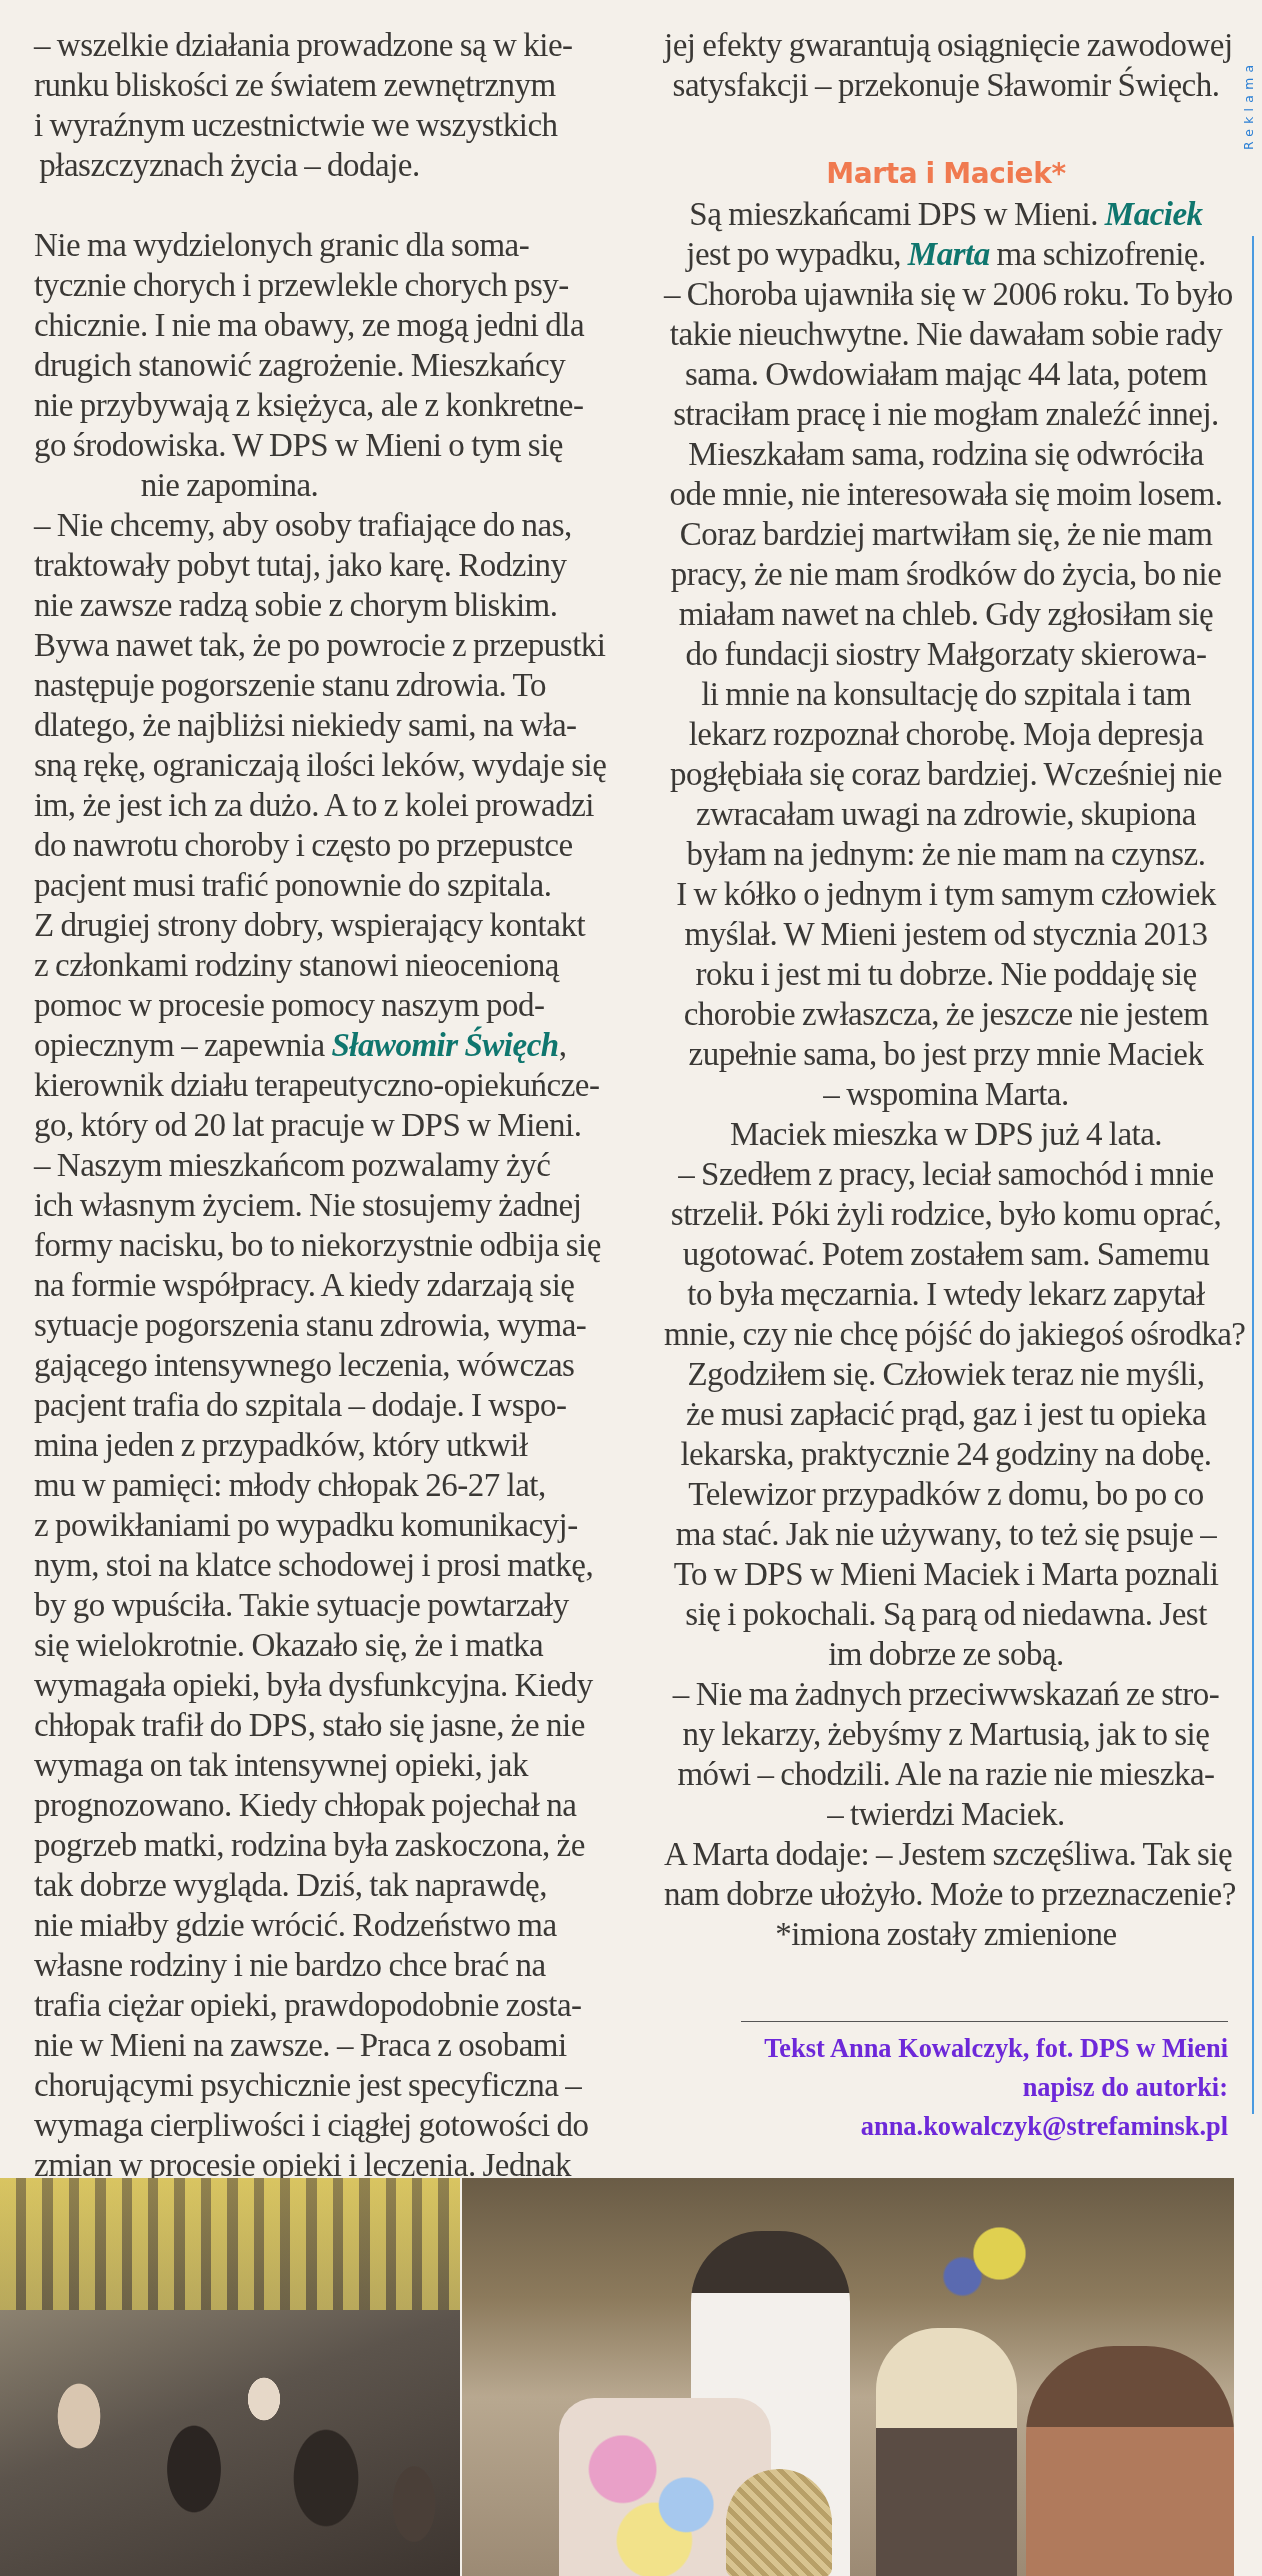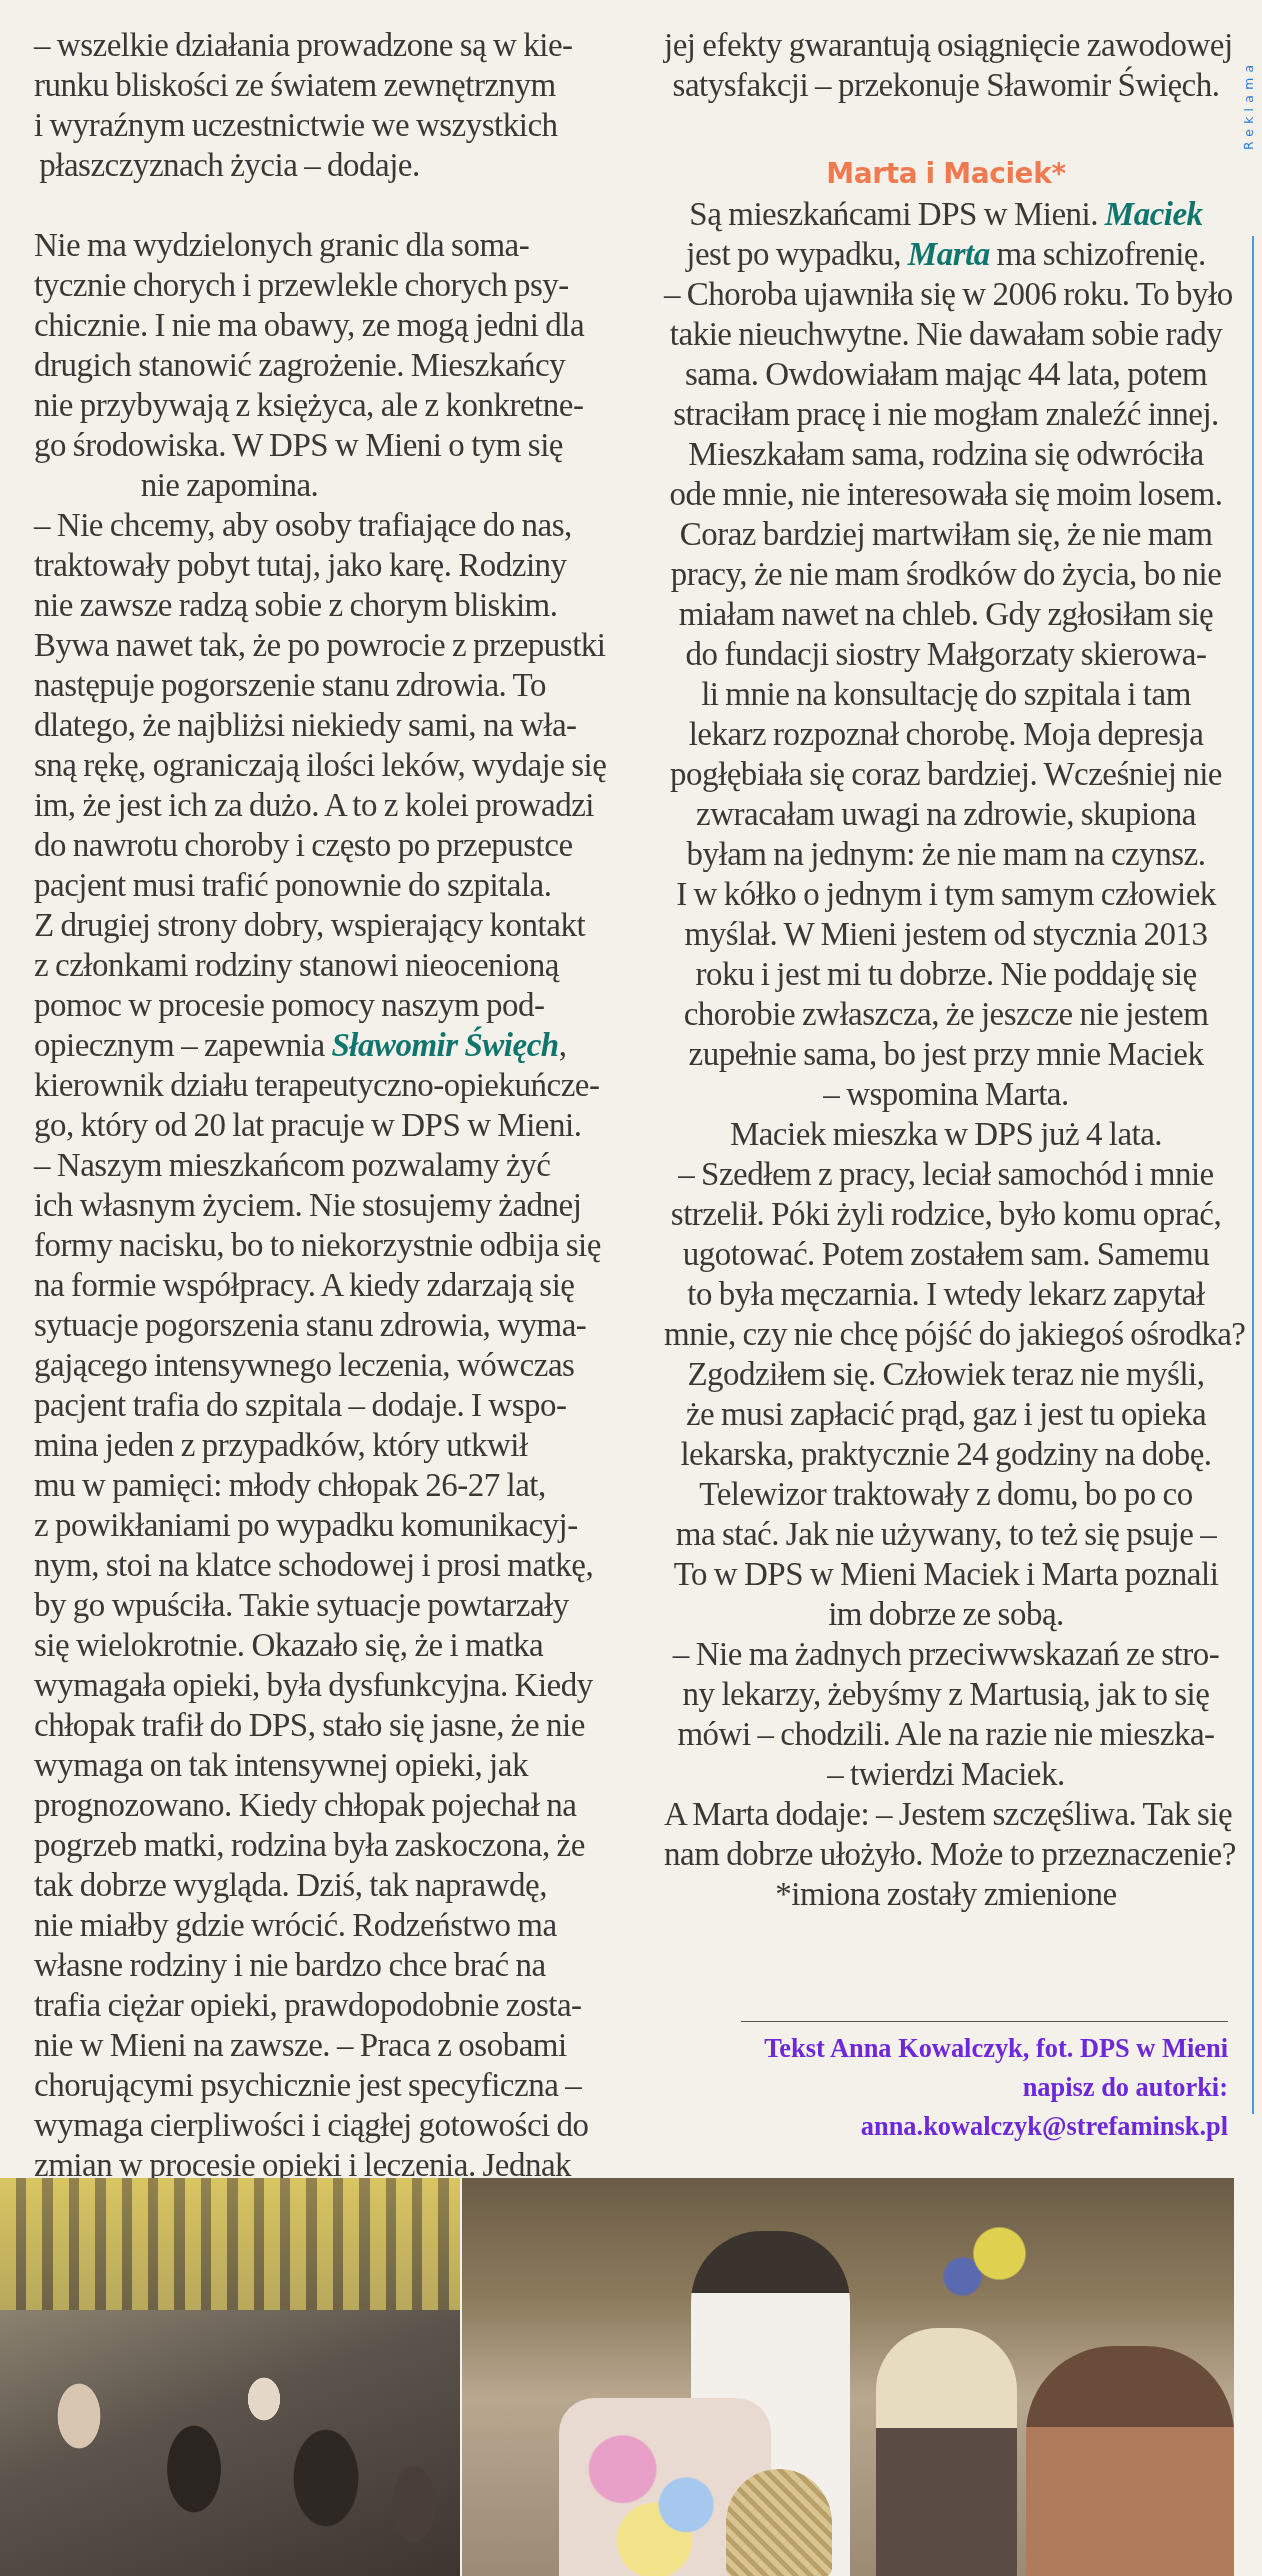--- a/index.html
+++ b/index.html
@@ -164,23 +164,24 @@
     <span class="line"><span>– wspomina Marta.</span></span>
     <span class="line"><span>Maciek mieszka w DPS już 4 lata.</span></span>
     <span class="line"><span>– Szedłem z pracy, leciał samochód i mnie</span></span>
     <span class="line"><span>strzelił. Póki żyli rodzice, było komu oprać,</span></span>
     <span class="line"><span>ugotować. Potem zostałem sam. Samemu</span></span>
     <span class="line"><span>to była męczarnia. I wtedy lekarz zapytał</span></span>
     <span class="line"><span>mnie, czy nie chcę pójść do jakiegoś ośrodka?</span></span>
     <span class="line"><span>Zgodziłem się. Człowiek teraz nie myśli,</span></span>
     <span class="line"><span>że musi zapłacić prąd, gaz i jest tu opieka</span></span>
     <span class="line"><span>lekarska, praktycznie 24 godziny na dobę.</span></span>
-    <span class="line"><span>Telewizor traktowały z domu, bo po co</span></span>
+    <span class="line"><span>Telewizor przypadków z domu, bo po co</span></span>
     <span class="line"><span>ma stać. Jak nie używany, to też się psuje –</span></span>
     <span class="line"><span>To w DPS w Mieni Maciek i Marta poznali</span></span>
+    <span class="line"><span>się i pokochali. Są parą od niedawna. Jest</span></span>
     <span class="line"><span>im dobrze ze sobą.</span></span>
     <span class="line"><span>– Nie ma żadnych przeciwwskazań ze stro-</span></span>
     <span class="line"><span>ny lekarzy, żebyśmy z Martusią, jak to się</span></span>
     <span class="line"><span>mówi – chodzili. Ale na razie nie mieszka-</span></span>
     <span class="line"><span>– twierdzi Maciek.</span></span>
     <span class="line"><span>A Marta dodaje: – Jestem szczęśliwa. Tak się</span></span>
     <span class="line"><span>nam dobrze ułożyło. Może to przeznaczenie?</span></span>
     <span class="line"><span>*imiona zostały zmienione</span></span>
   </div>
 

